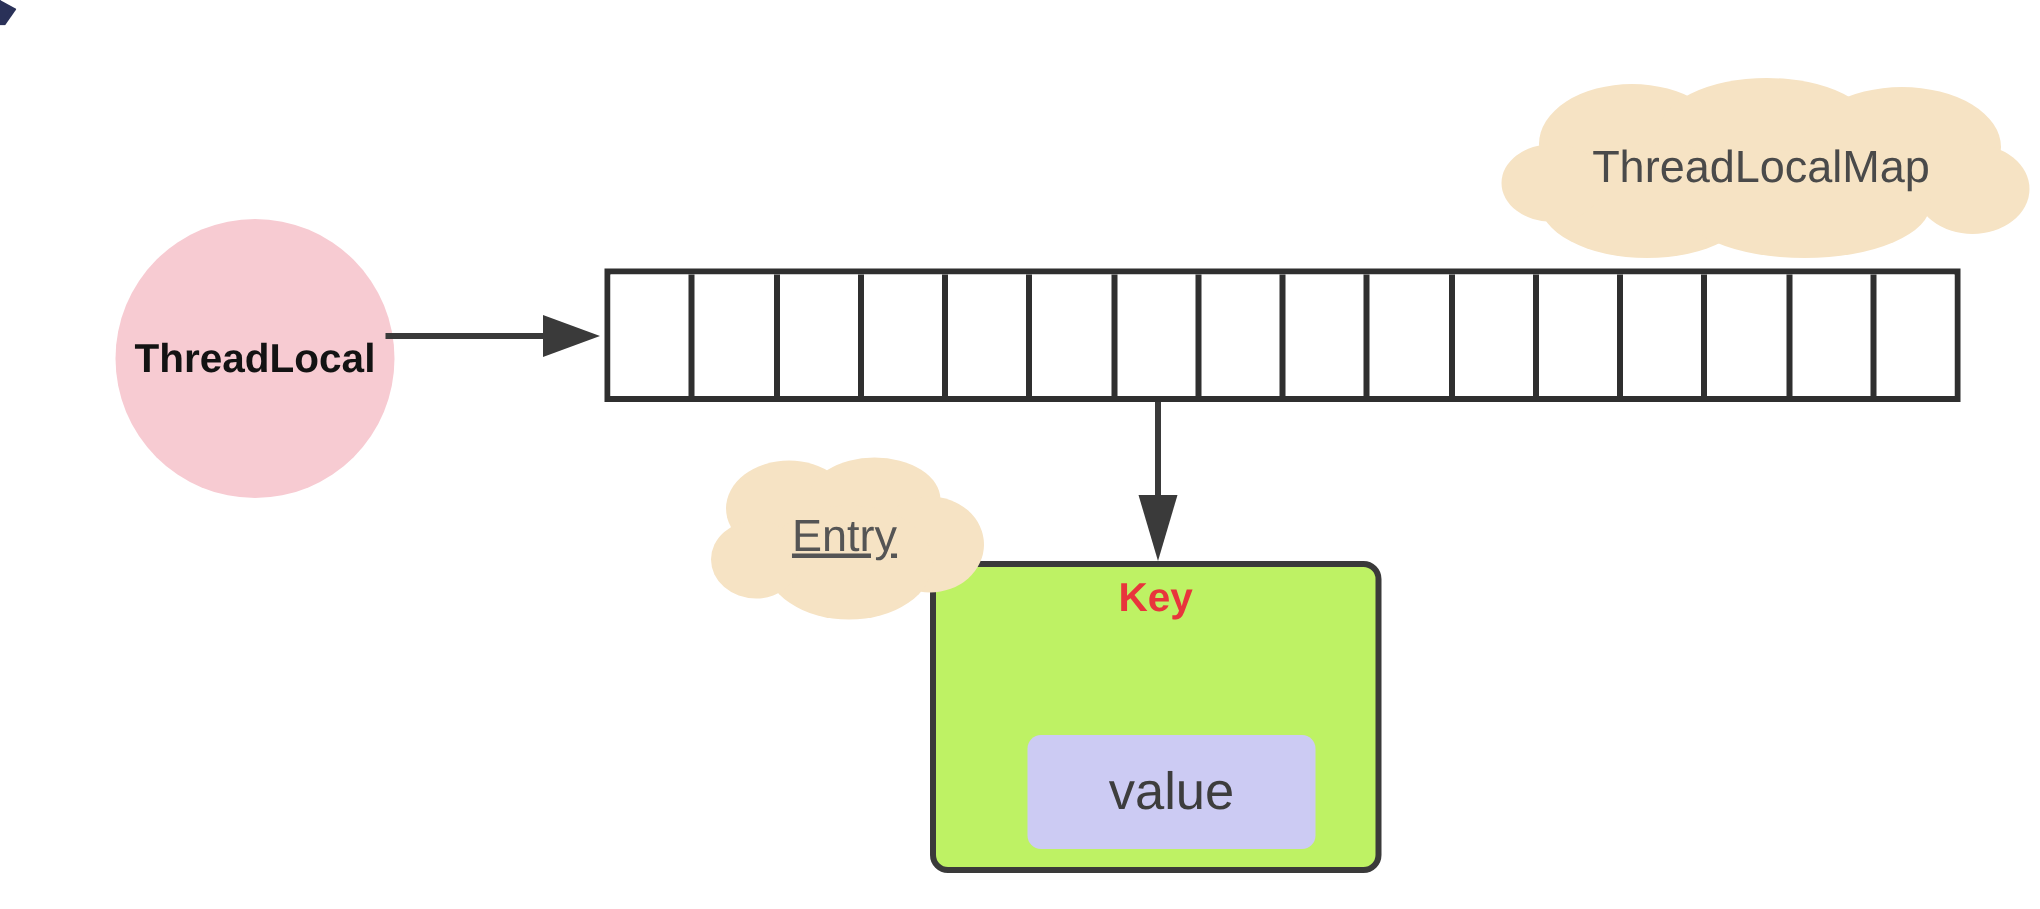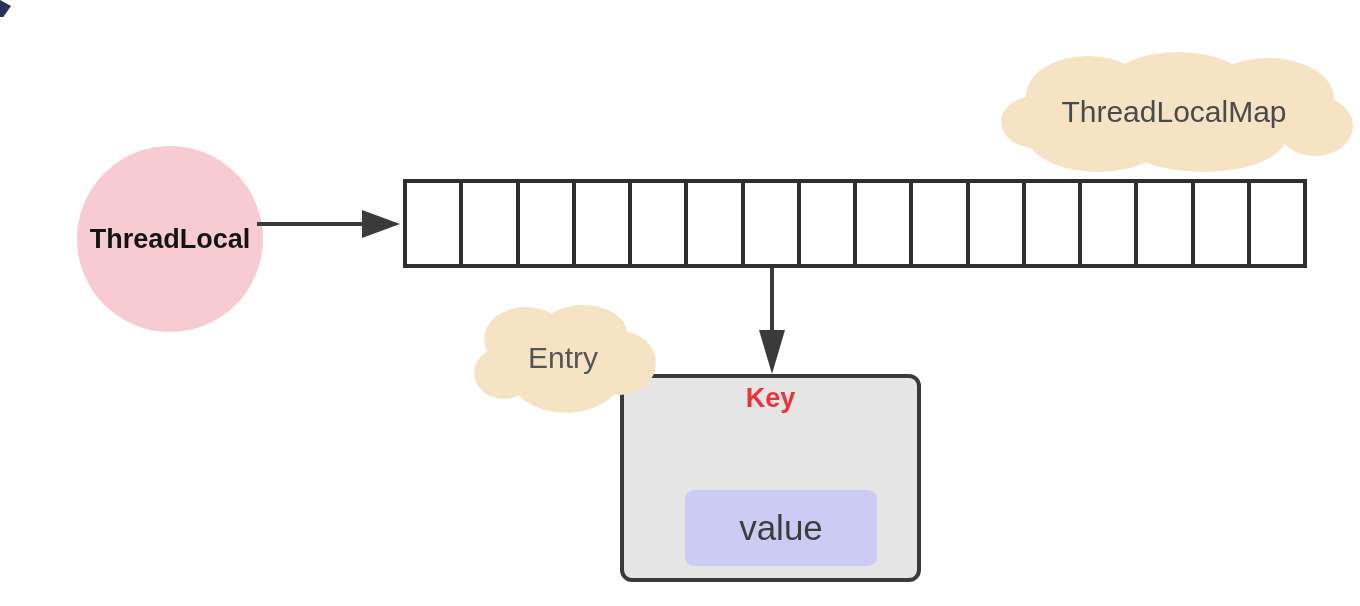--- a/index.html
+++ b/index.html
@@ -75,31 +75,31 @@
   .cloud { position: absolute; }
   .cloud svg { position: absolute; left: 0; top: 0; width: 100%; height: 100%; }
   .cloud .cloud-label {
     position: absolute; left: 0; top: 0; width: 100%; height: 100%;
     display: flex; align-items: center; justify-content: center;
     white-space: nowrap;
   }
   #threadlocalmap-cloud { left: 993px; top: 48px; width: 362px; height: 128px; z-index: 3; }
   #threadlocalmap-cloud .cloud-label { font-size: 30px; color: #4a4a4a; }
   #entry-cloud { left: 468px; top: 299px; width: 190px; height: 118px; z-index: 3; }
-  #entry-cloud .cloud-label { font-size: 30px; color: #555555; padding-right: 14px; }
+  #entry-cloud .cloud-label { font-size: 30px; color: #555555; padding-right: 14px; text-decoration: underline; }
 
   
   #entry-box {
     position: absolute;
     left: 620px; top: 374px;
     width: 301px; height: 208px;
     box-sizing: border-box;
     border: 4px solid var(--line-color);
     border-radius: 12px;
-    background: #e5e5e5;
+    background: #bef264;
     z-index: 1;
   }
   #key-field-rect {
     position: absolute;
     left: 23px; top: 15px;          
     width: 251px; height: 75px;
     background: var(--field-fill);
     border-radius: 9px;
   }
   #key-field-rect .field-label {

